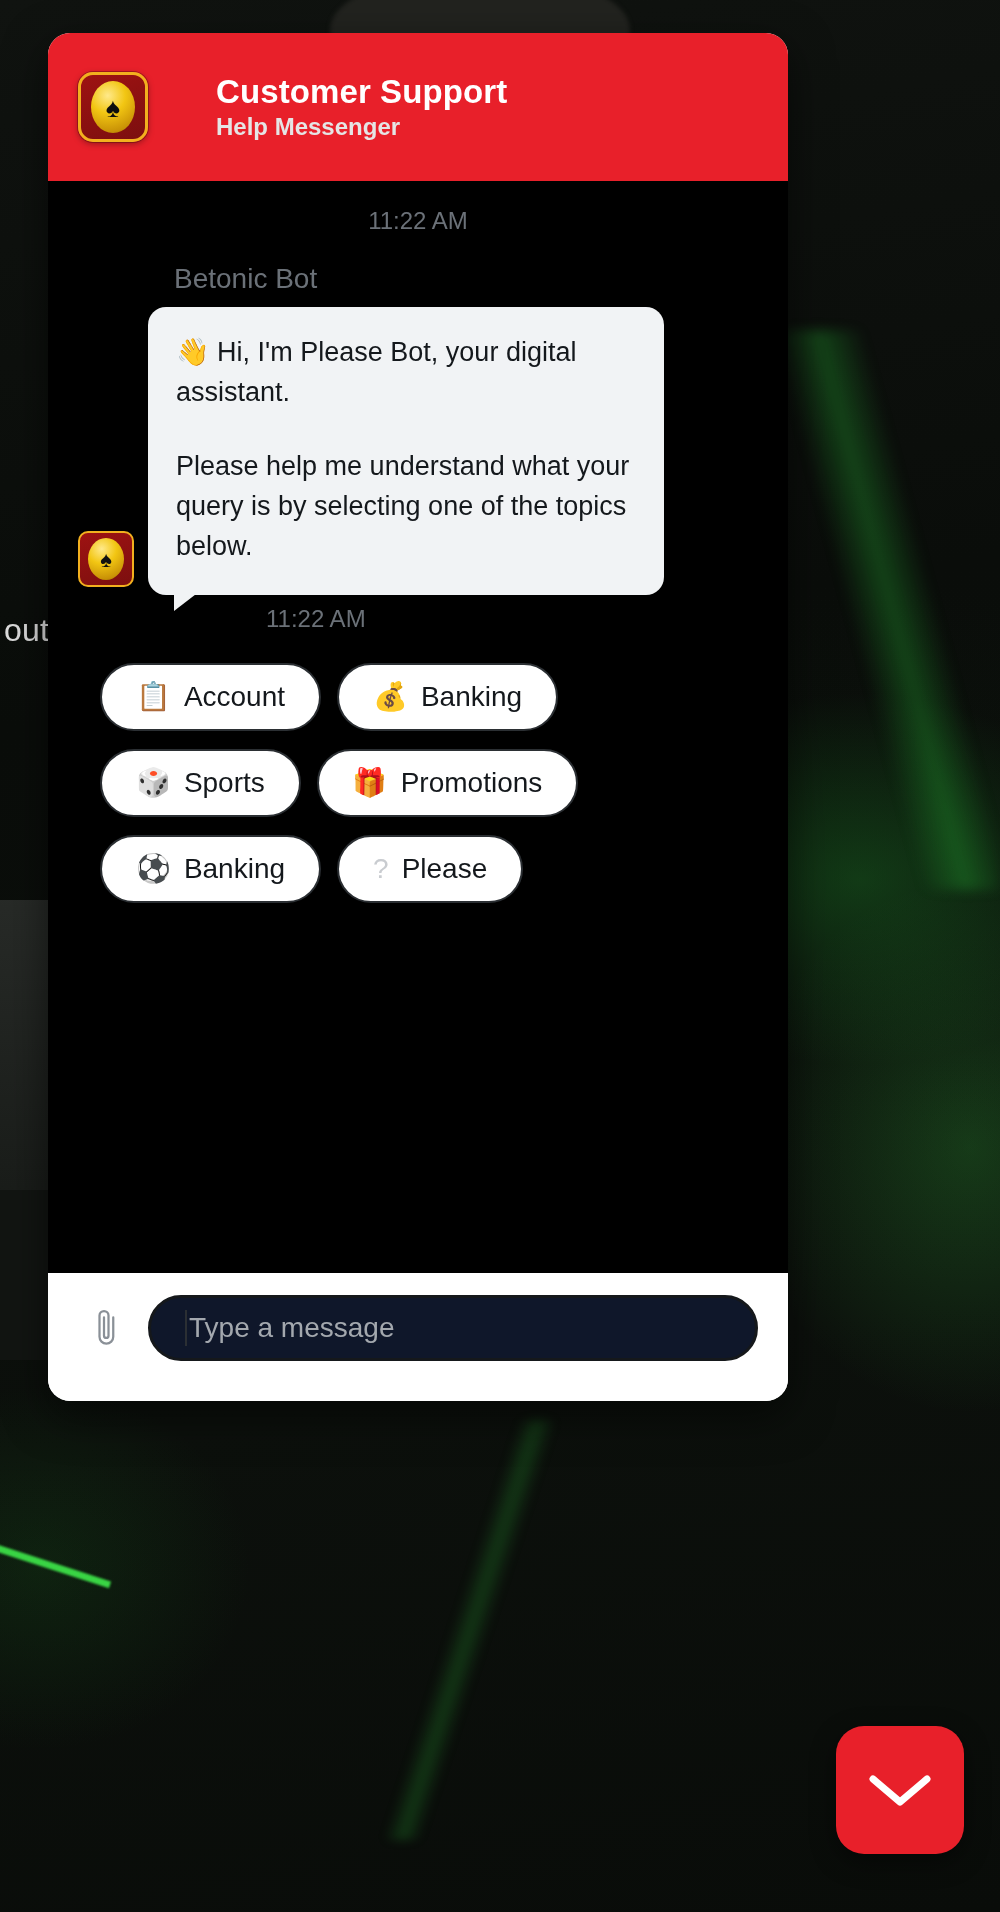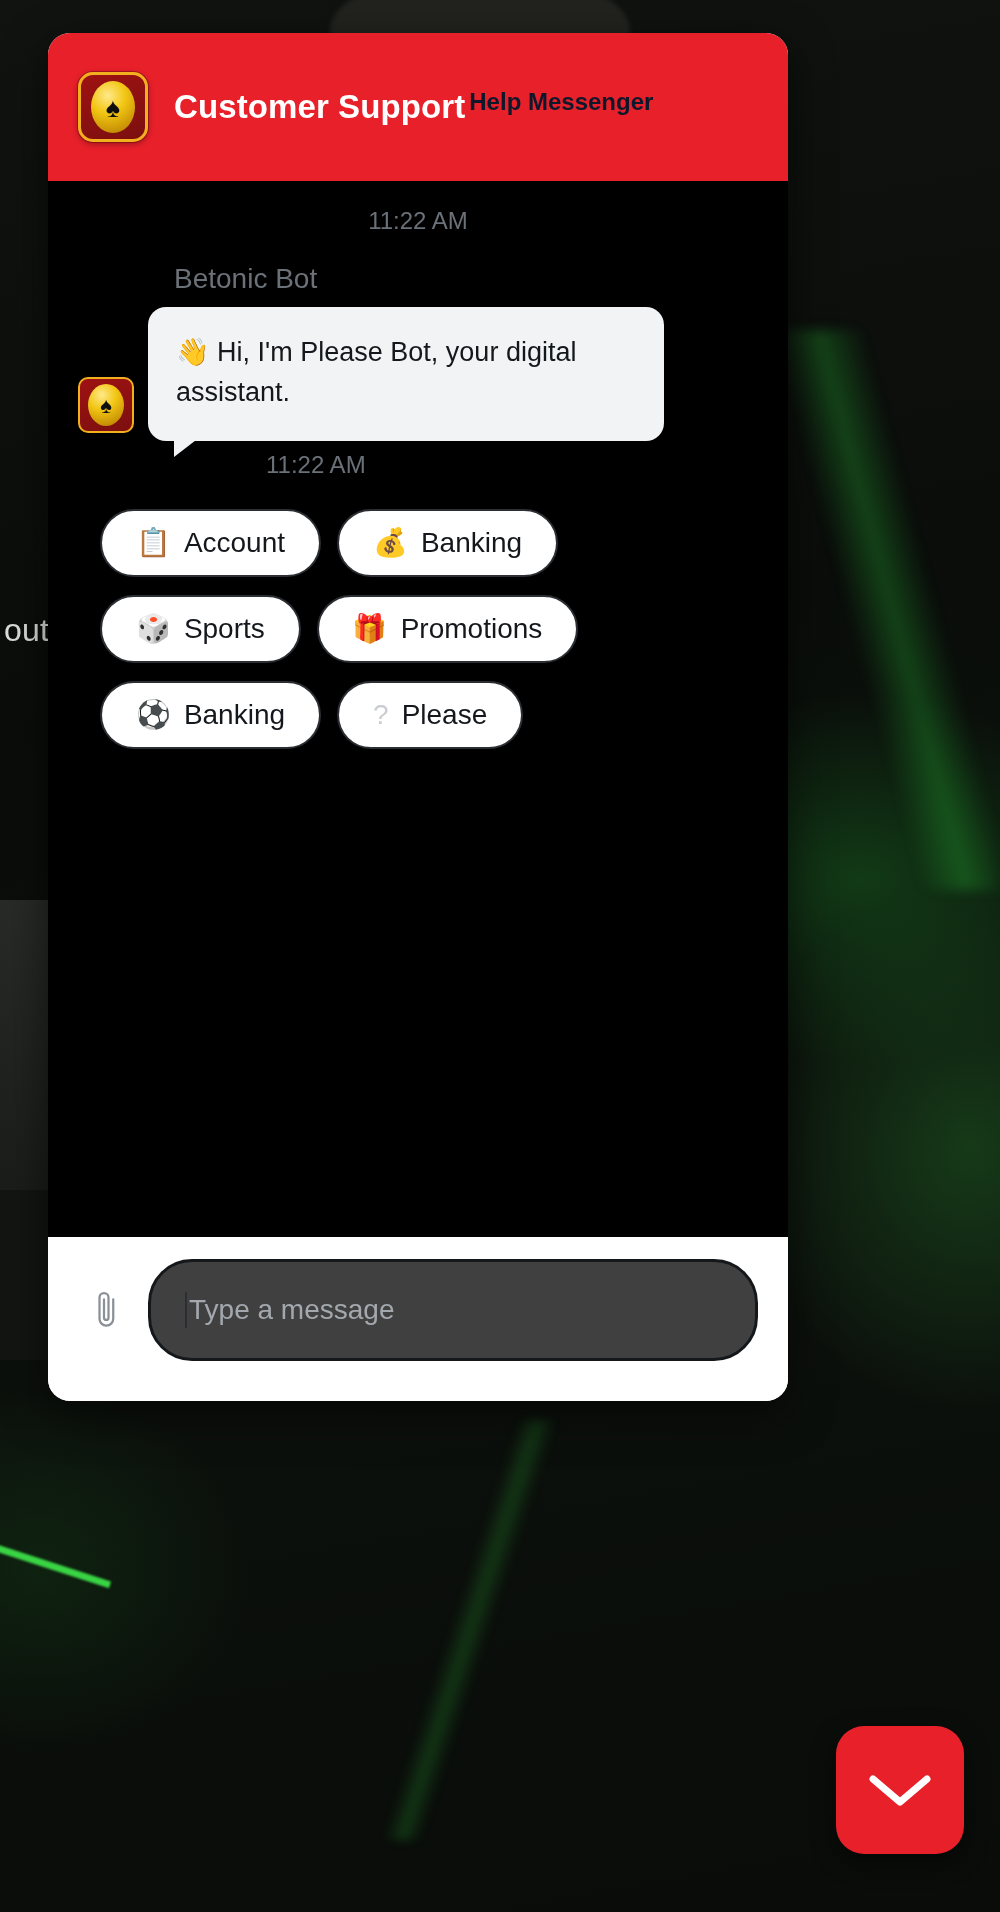--- a/index.html
+++ b/index.html
@@ -140,30 +140,30 @@
     align-items: center;
     justify-content: center;
     position: relative;
   }
   .brand-logo .spade {
     font-size: 27px;
     line-height: 1;
     color: #0e0e0e;
     margin-top: 2px;
   }
-  .header-text { display: flex; justify-content: center; gap: 4px; }
+  .header-text { display: flex; flex-direction: column; justify-content: center; gap: 4px; margin-left: 42px; }
   .header-title {
     color: #ffffff;
     font-size: 33px;
     font-weight: bold;
     letter-spacing: .1px;
     line-height: 1.1;
   }
   .header-sub {
-    color: #0f172a;
+    color: #e5e5e5;
     font-size: 24px;
     font-weight: bold;
     line-height: 1.1;
   }
 
   
   .chat-body {
     flex: 1 1 auto;
     background: #000000;
     padding: 26px 0 0 0;
@@ -280,24 +280,24 @@
     height: 52px;
     flex: 0 0 auto;
     display: flex;
     align-items: center;
     justify-content: center;
     cursor: pointer;
     color: #8a9097;
   }
   .msg-input {
     flex: 1 1 auto;
-    height: 102px;
+    height: 66px;
     border: 3px solid #15181b;
     border-radius: 44px;
-    background: #404040;
+    background: #0f172a;
     display: flex;
     align-items: center;
     padding: 0 34px;
     position: relative;
     cursor: text;
   }
   .caret {
     width: 2px;
     height: 36px;
     background: #2b2f33;
@@ -363,20 +363,21 @@
 
     <div class="msg-row">
       <div class="bot-avatar">
         <div class="coin-s">
           <span class="spade-s">♠</span>
         </div>
       </div>
       <div class="bubble-wrap">
         <div class="bubble">
           <p>👋 Hi, I'm Please Bot, your digital assistant.</p>
+          <p>Please help me understand what your query is by selecting one of the topics below.</p>
         </div>
         <div class="bubble-tail"></div>
       </div>
     </div>
 
     <div class="msg-time">11:22 AM</div>
 
     <div class="chips">
       <button class="chip">
         <span class="chip-icon">📋</span>

